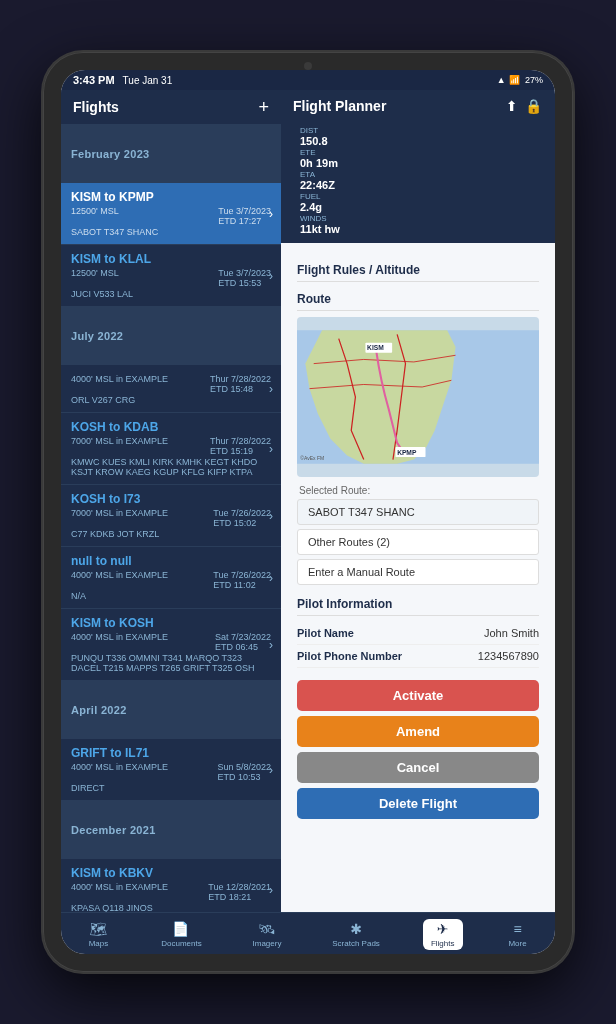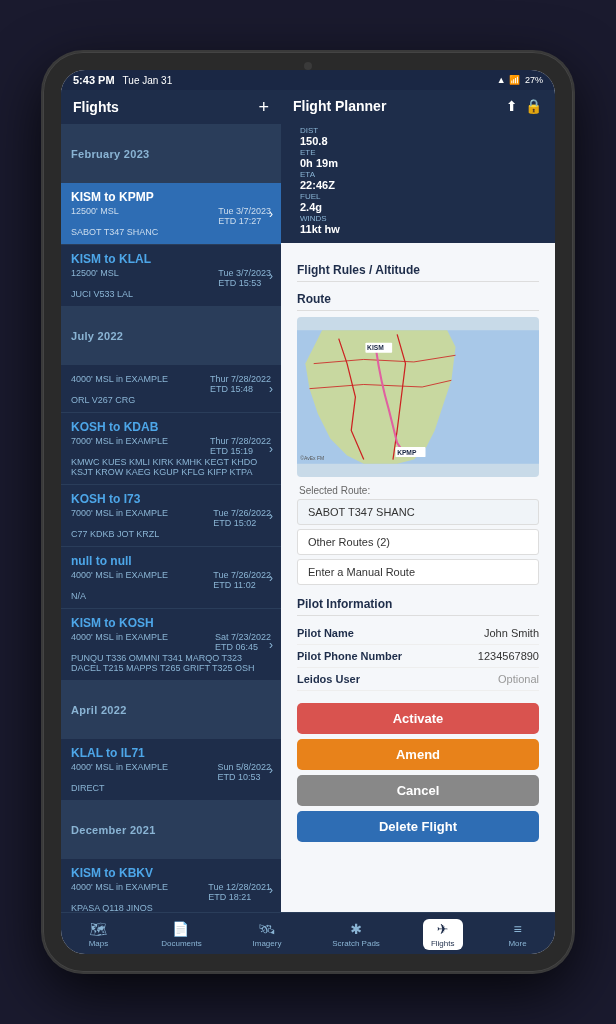--- a/index.html
+++ b/index.html
@@ -342,21 +342,21 @@
     }
   </style>
 </head>
 <body>
 
 <div class="tablet-shell">
   <div class="screen">
 
     <div class="status-bar">
       <div style="display:flex;gap:8px;align-items:center;">
-        <span class="status-time">5:43 PM</span>
+        <span class="status-time">3:43 PM</span>
         <span class="status-date">Tue Jan 31</span>
       </div>
       <div class="status-icons">
         <span>▲</span>
         <span>📶</span>
         <span>27%</span>
       </div>
     </div>
 
     <div class="main-content">
@@ -438,21 +438,21 @@
               <span class="flight-alt">4000' MSL in EXAMPLE</span>
               <span class="flight-date">Sat 7/23/2022<br>ETD 06:45</span>
             </div>
             <div class="flight-waypoints">PUNQU T336 OMMNI T341 MARQO T323 DACEL T215 MAPPS T265 GRIFT T325 OSH</div>
             <span class="flight-arrow">›</span>
           </div>
 
           <div class="section-header">April 2022</div>
 
           <div class="flight-item">
-            <div class="flight-route">KLAL to IL71</div>
+            <div class="flight-route">GRIFT to IL71</div>
             <div class="flight-details-row">
               <span class="flight-alt">4000' MSL in EXAMPLE</span>
               <span class="flight-date">Sun 5/8/2022<br>ETD 10:53</span>
             </div>
             <div class="flight-waypoints">DIRECT</div>
             <span class="flight-arrow">›</span>
           </div>
 
           <div class="section-header">December 2021</div>
 
@@ -538,24 +538,20 @@
           <div class="pilot-section">
             <div class="section-title">Pilot Information</div>
             <div class="pilot-row">
               <span class="pilot-label">Pilot Name</span>
               <span class="pilot-value">John Smith</span>
             </div>
             <div class="pilot-row">
               <span class="pilot-label">Pilot Phone Number</span>
               <span class="pilot-value">1234567890</span>
             </div>
-            <div class="pilot-row">
-              <span class="pilot-label">Leidos User</span>
-              <span class="pilot-optional">Optional</span>
-            </div>
           </div>
 
           <div class="action-buttons">
             <button class="action-btn btn-activate">Activate</button>
             <button class="action-btn btn-amend">Amend</button>
             <button class="action-btn btn-cancel">Cancel</button>
             <button class="action-btn btn-delete">Delete Flight</button>
           </div>
 
         </div>

